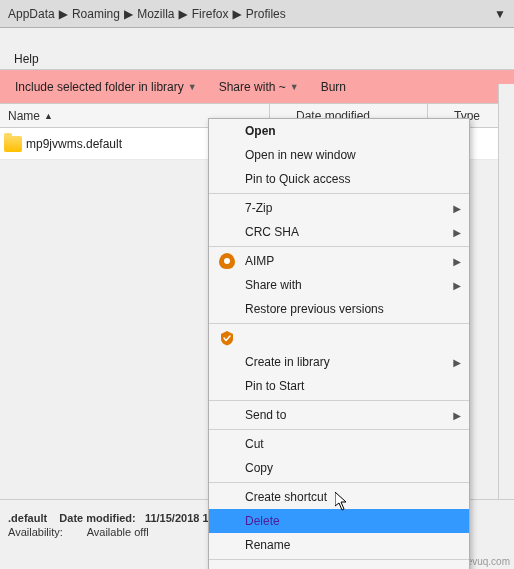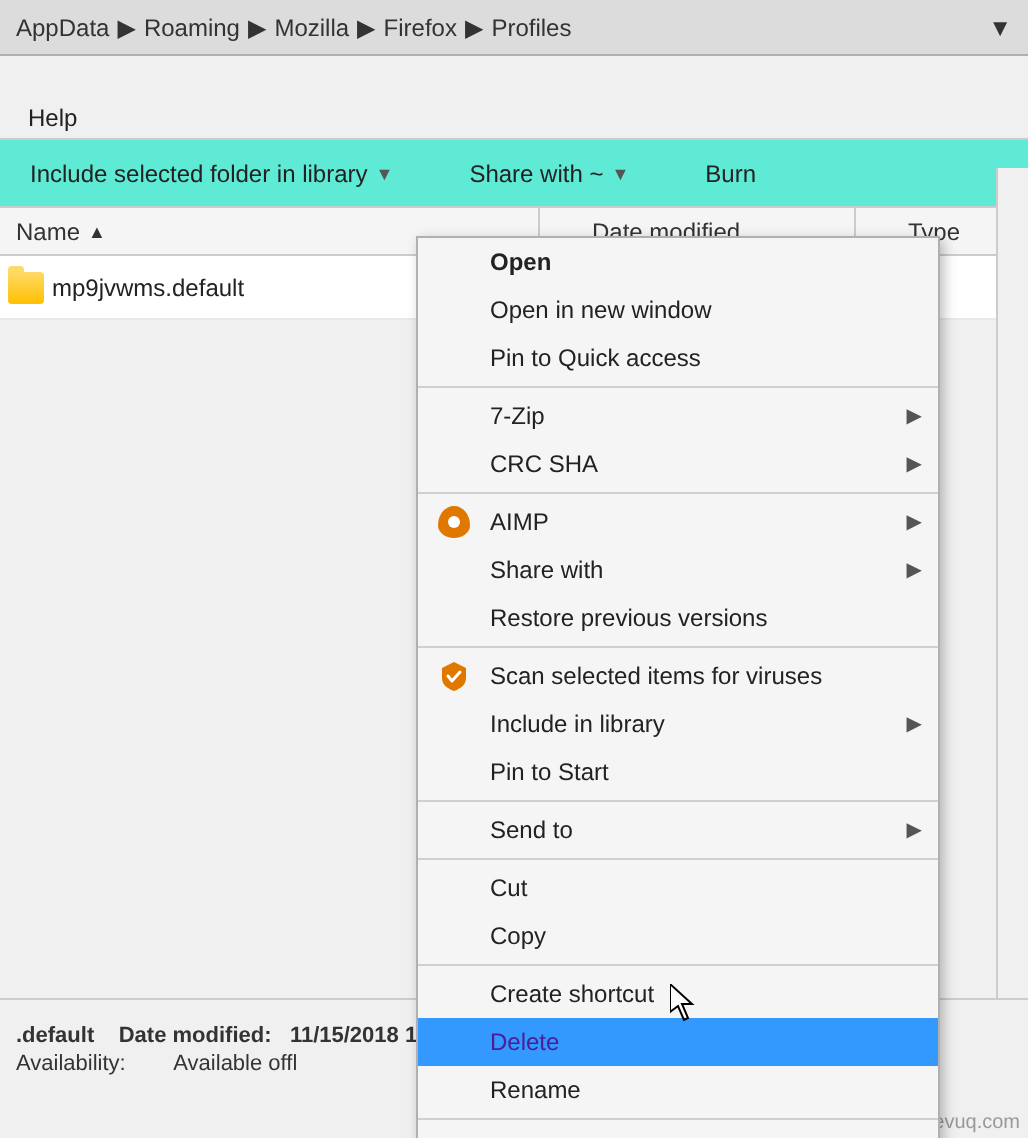--- a/index.html
+++ b/index.html
@@ -48,27 +48,27 @@
     }
     .menu-bar span {
       padding: 2px 8px;
       cursor: default;
       font-size: 12px;
       color: #222;
     }
 
     
     .toolbar {
-      background: #5eead4;
+      background: #fca5a5;
       height: 34px;
       display: flex;
       align-items: center;
       padding: 0 6px;
       border-bottom: 1px solid #ccc;
-      gap: 20px;
+      gap: 4px;
     }
     .toolbar-btn {
       display: flex;
       align-items: center;
       padding: 4px 8px;
       cursor: default;
       font-size: 12px;
       color: #222;
       border: 1px solid transparent;
       border-radius: 2px;
@@ -373,25 +373,24 @@
 
   <div class="ctx-separator"></div>
 
   <div class="ctx-item">
     <span class="ctx-icon">
       <svg viewBox="0 0 16 16" width="16" height="16">
         <path d="M8,1 L14,4 L14,9 C14,12.5 11,14.5 8,15.5 C5,14.5 2,12.5 2,9 L2,4 Z" fill="#e07800" stroke="none"></path>
         <path d="M5,8 L7,10.5 L11,6" stroke="white" stroke-width="1.5" fill="none" stroke-linecap="round" stroke-linejoin="round"></path>
       </svg>
     </span>
-    <span>Scan selected items for viruses</span>
-  </div>
-
-  <div class="ctx-item">
-    <span>Include in library</span>
+  </div>
+
+  <div class="ctx-item">
+    <span>Create in library</span>
     <span class="ctx-arrow">▶</span>
   </div>
 
   <div class="ctx-item">
     <span>Pin to Start</span>
   </div>
 
   <div class="ctx-separator"></div>
 
   <div class="ctx-item">

